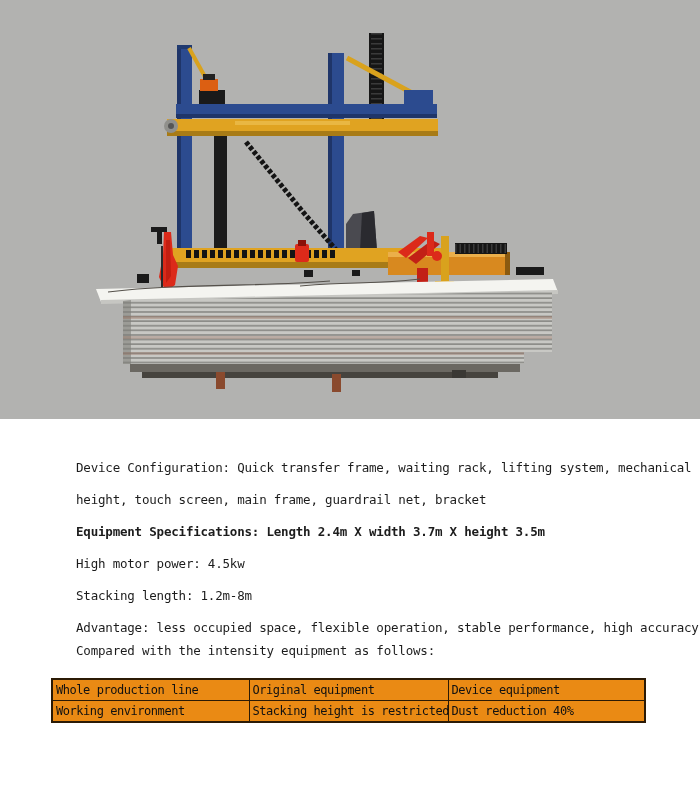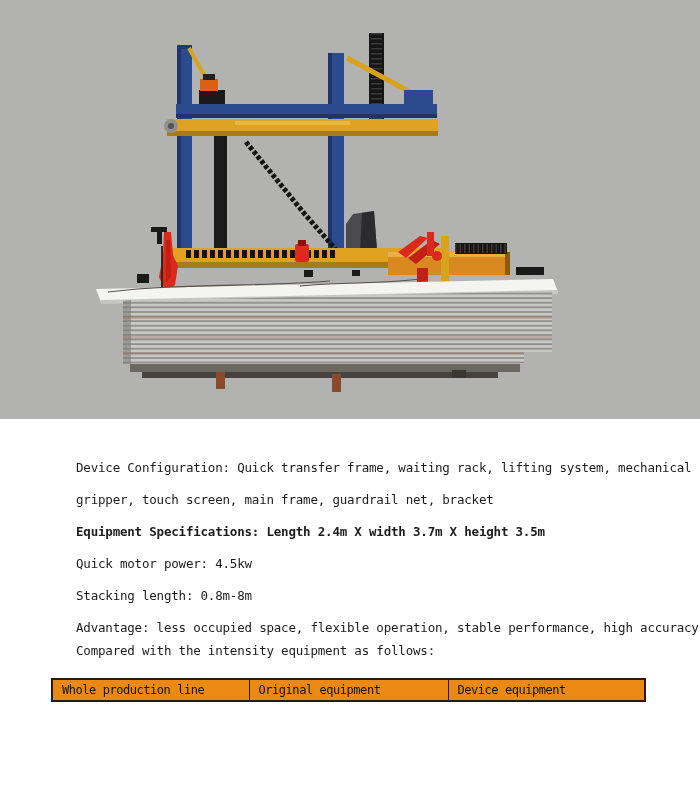--- a/index.html
+++ b/index.html
@@ -23,21 +23,21 @@
   #line-3{top:557px;}
   #line-4{top:589px;}
   #line-5{top:621px;text-align:right;}
   #line-6{top:644px;}
   table.compare{
     position:absolute;left:51px;top:678px;width:593px;
     border-collapse:collapse;table-layout:fixed;
     background:#EA8A14;border:2px solid #2b1a05;
   }
   table.compare td{
-    border:1px solid #2b1a05;height:20px;padding:0 0 0 9px;
+    border:1px solid #2b1a05;height:20px;padding:0 0 0 3px;
     font-size:12px;letter-spacing:-0.45px;color:#111;
     white-space:nowrap;overflow:visible;vertical-align:middle;
   }
 </style>
 </head>
 <body>
 
 <div class="photo-area" aria-label="Automatic stacking machine with blue frame, yellow beams and a lifted stack of metal panels">
   <svg viewBox="0 0 700 419" xmlns="http://www.w3.org/2000/svg">
     <defs>
@@ -140,33 +140,38 @@
       <rect x="130" y="364" width="390" height="8" fill="#6B6862"></rect>
       <rect x="142" y="372" width="356" height="6" fill="#46433E"></rect>
       <rect x="216" y="372" width="9" height="17" fill="#8A4A2E"></rect>
       <rect x="332" y="374" width="9" height="18" fill="#8A4A2E"></rect>
       <rect x="452" y="370" width="14" height="8" fill="#3A3834"></rect>
     </g>
   </svg>
 </div>
 
 <div class="text-line" id="line-0">Device Configuration: Quick transfer frame, waiting rack, lifting system, mechanical</div>
-<div class="text-line" id="line-1">gripper, touch screen, main frame, guardrail net, bracket</div>
+<div class="text-line" id="line-1">height, touch screen, main frame, guardrail net, bracket</div>
 <div class="text-line" id="line-2">Equipment Specifications: Length 2.4m X width 3.7m X height 3.5m</div>
-<div class="text-line" id="line-3">Quick motor power: 4.5kw</div>
-<div class="text-line" id="line-4">Stacking length: 0.8m-8m</div>
+<div class="text-line" id="line-3">High motor power: 4.5kw</div>
+<div class="text-line" id="line-4">Stacking length: 1.2m-8m</div>
 <div class="text-line" id="line-5">Advantage: less occupied space, flexible operation, stable performance, high accuracy</div>
 <div class="text-line" id="line-6">Compared with the intensity equipment as follows:</div>
 
 <table class="compare">
   <colgroup>
     <col style="width:197px">
     <col style="width:199px">
     <col style="width:197px">
   </colgroup>
   <tbody>
     <tr>
       <td>Whole production line</td>
       <td>Original equipment</td>
       <td>Device equipment</td>
     </tr>
+    <tr>
+      <td>Working environment</td>
+      <td>Stacking height is restricted</td>
+      <td>Dust reduction 40%</td>
+    </tr>
   </tbody>
 </table>
 
 </body></html>

